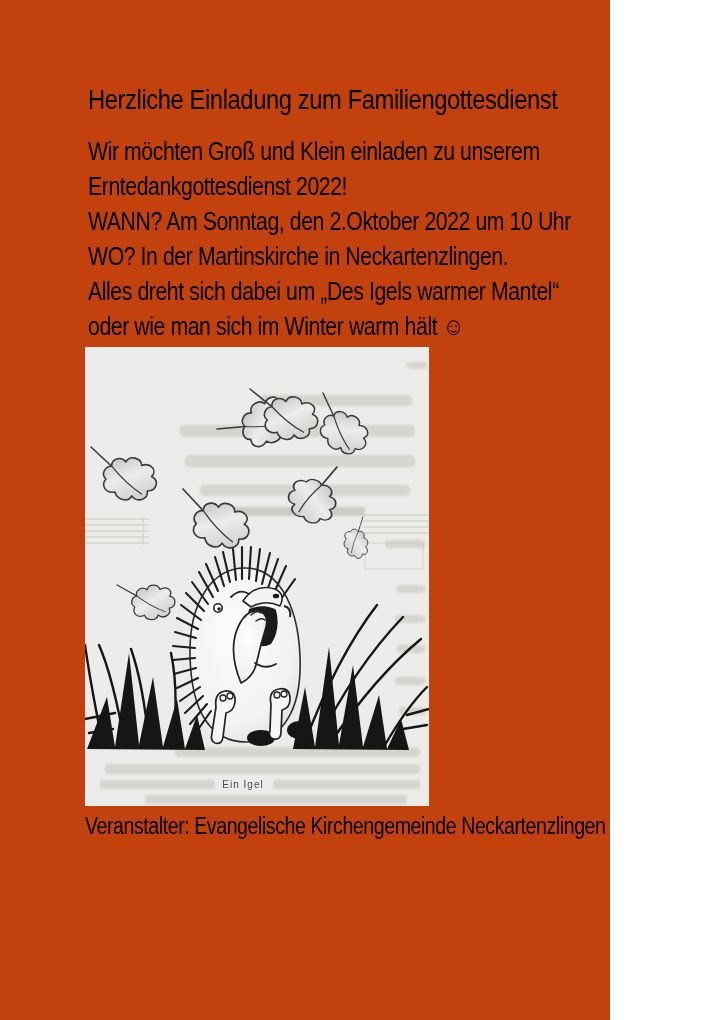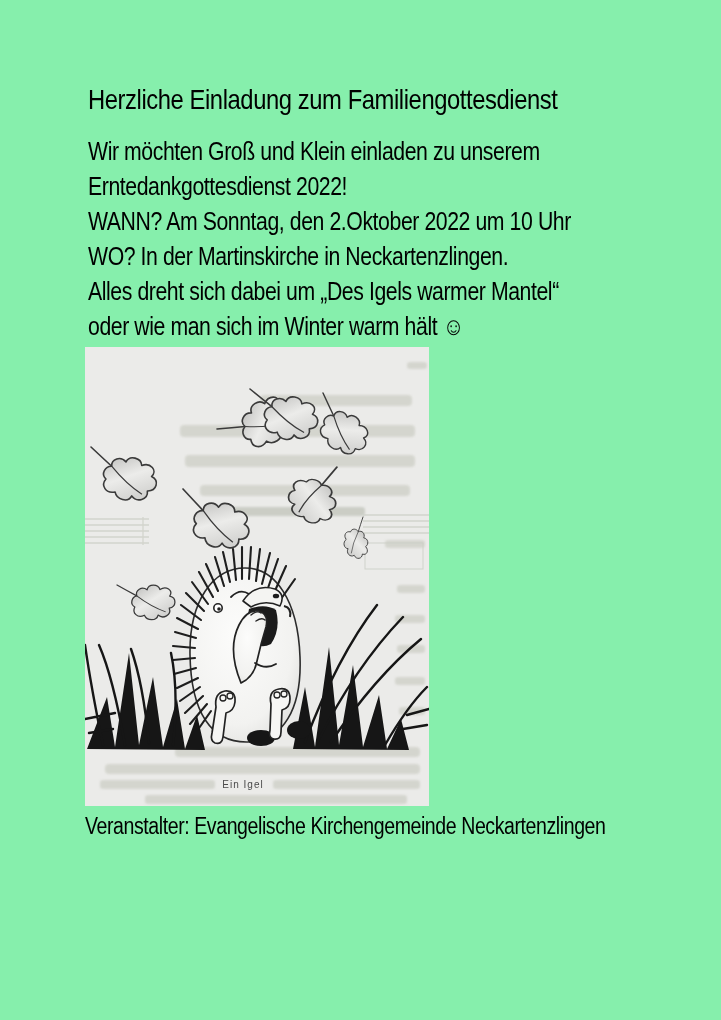--- a/index.html
+++ b/index.html
@@ -1,20 +1,20 @@
 <!DOCTYPE html>
 <html><head>
 <meta charset="utf-8">
 <style>
   html,body{margin:0;padding:0;}
   body{background:#ffffff;}
   .page{
     position:relative;
-    width:721px;height:1020px;
-    background:#86efac;
+    width:610px;height:1020px;
+    background:#c2410c;
     font-family:"Liberation Sans",sans-serif;
     color:#000;
     overflow:hidden;
   }
   .txt{
     position:absolute;
     white-space:nowrap;
     letter-spacing:-0.5px;
     transform:scaleX(0.85);
     transform-origin:0 0;

